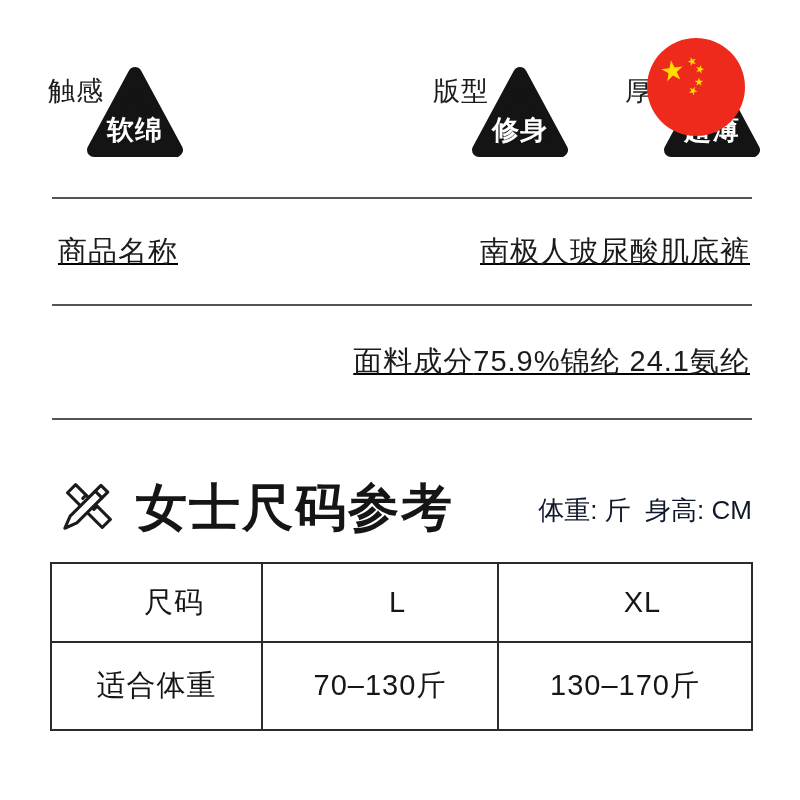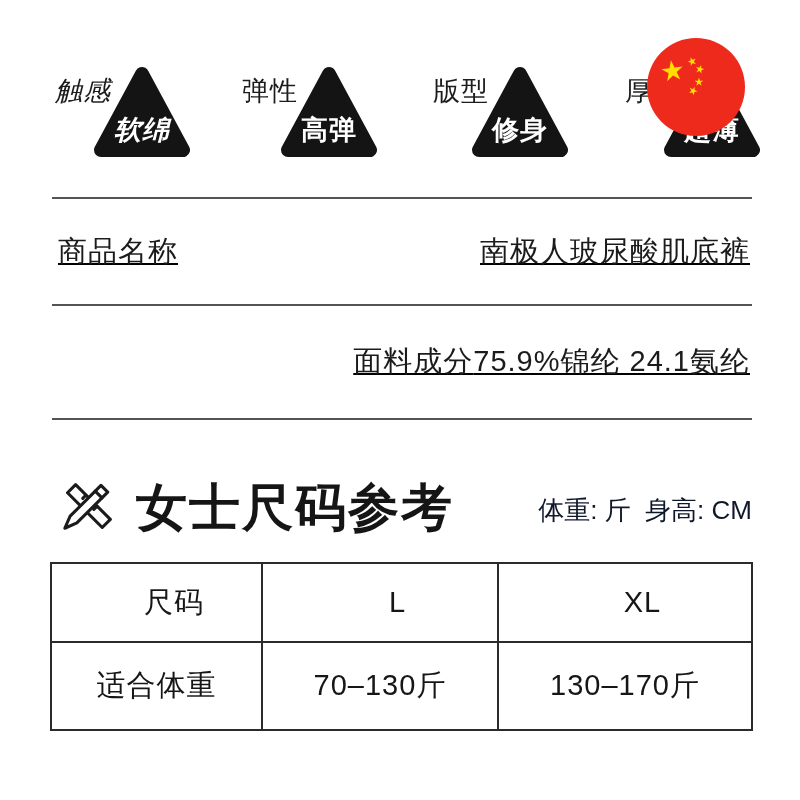--- a/index.html
+++ b/index.html
@@ -4,21 +4,21 @@
 <style>
   html,body{margin:0;padding:0;}
   body{font-family:"Liberation Sans","DejaVu Sans",sans-serif;background:#fff;}
   .page{position:relative;width:800px;height:800px;background:#ffffff;overflow:hidden;}
 
   
   .features{position:absolute;left:0;top:0;width:800px;height:180px;}
   .feature{position:absolute;top:62px;width:185px;height:100px;}
   .feature .feature-label{position:absolute;left:0;top:11px;font-size:27px;color:#1c1c1c;letter-spacing:1px;white-space:nowrap;}
   .feature .tri{position:absolute;left:38px;top:2px;}
-  .f0{left:55px;font-style:italic;} .f1{left:242px;} .f2{left:433px;} .f3{left:625px;}
+  .f0{left:48px;} .f1{left:242px;} .f2{left:433px;} .f3{left:625px;}
   .tri text{font-size:27px;font-weight:700;fill:#ffffff;letter-spacing:1px;}
 
   
   .flag-badge{position:absolute;left:647px;top:38px;width:98px;height:98px;z-index:5;}
 
   
   .specs{position:absolute;left:52px;top:197px;width:700px;border-bottom:2px solid #545454;text-decoration:underline;}
   .spec-row{display:flex;align-items:center;justify-content:space-between;border-top:2px solid #545454;font-size:29px;color:#1b1b1b;}
   .spec-row.r0{height:105px;}
   .spec-row.r1{height:112px;justify-content:flex-end;}
@@ -44,27 +44,20 @@
   <div class="features">
 
     <div class="feature f0">
       <span class="feature-label">触感</span>
       <svg class="tri" width="98" height="96" viewBox="0 0 98 96">
         <polygon points="49,10 90,86 8,86" fill="#141414" stroke="#141414" stroke-width="14" stroke-linejoin="round"></polygon>
         <text x="49" y="75" text-anchor="middle">软绵</text>
       </svg>
     </div>
 
-    <div class="feature f1">
-      <span class="feature-label">弹性</span>
-      <svg class="tri" width="98" height="96" viewBox="0 0 98 96">
-        <polygon points="49,10 90,86 8,86" fill="#141414" stroke="#141414" stroke-width="14" stroke-linejoin="round"></polygon>
-        <text x="49" y="75" text-anchor="middle">高弹</text>
-      </svg>
-    </div>
 
     <div class="feature f2">
       <span class="feature-label">版型</span>
       <svg class="tri" width="98" height="96" viewBox="0 0 98 96">
         <polygon points="49,10 90,86 8,86" fill="#141414" stroke="#141414" stroke-width="14" stroke-linejoin="round"></polygon>
         <text x="49" y="75" text-anchor="middle">修身</text>
       </svg>
     </div>
 
     <div class="feature f3">

